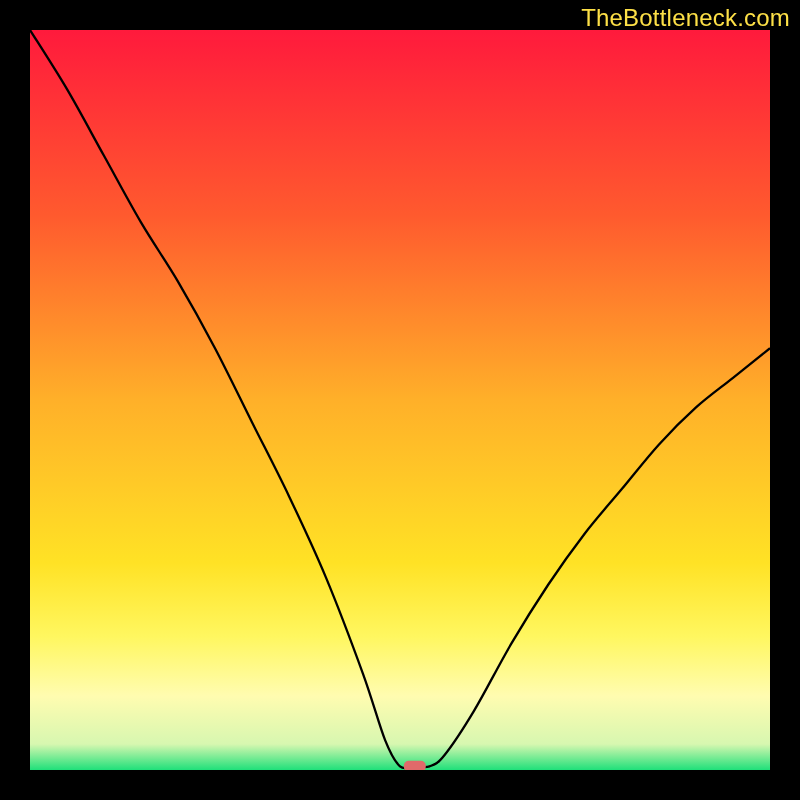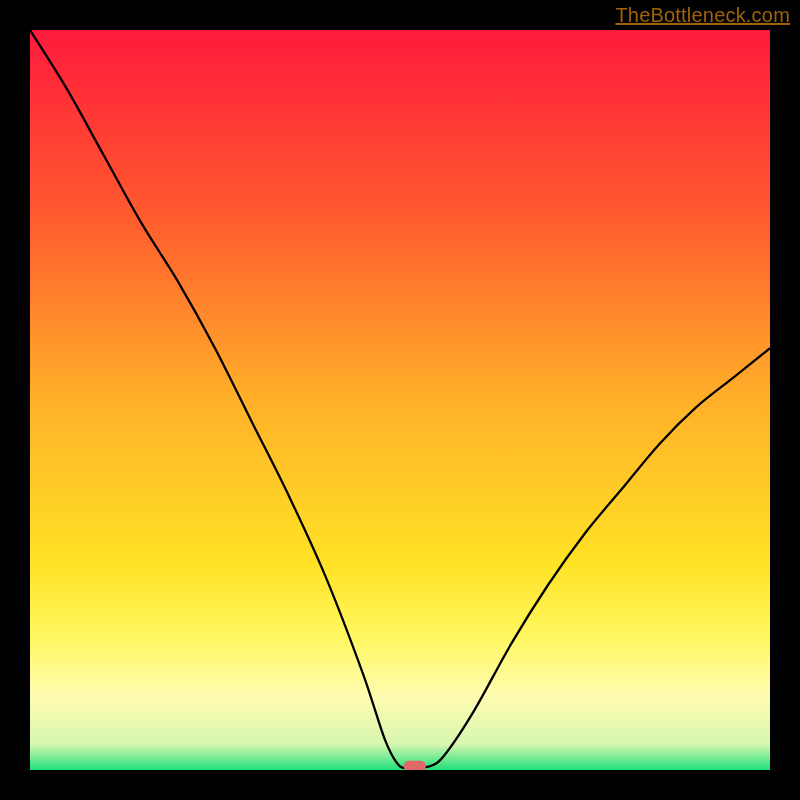--- a/index.html
+++ b/index.html
@@ -14,26 +14,25 @@
   .frame {
     position: relative;
     width: 800px;
     height: 800px;
     background: #000;
   }
   .watermark {
     position: absolute;
     top: 4px;
     right: 10px;
-    color: #a16207;
-    font-size: 20px;
+    color: #fde047;
+    font-size: 24px;
     font-weight: 500;
     letter-spacing: 0.2px;
     z-index: 10;
-    text-decoration: underline;
   }
   .plot-area {
     position: absolute;
     left: 30px;
     top: 30px;
     width: 740px;
     height: 740px;
     overflow: hidden;
   }
   .plot-area svg {

